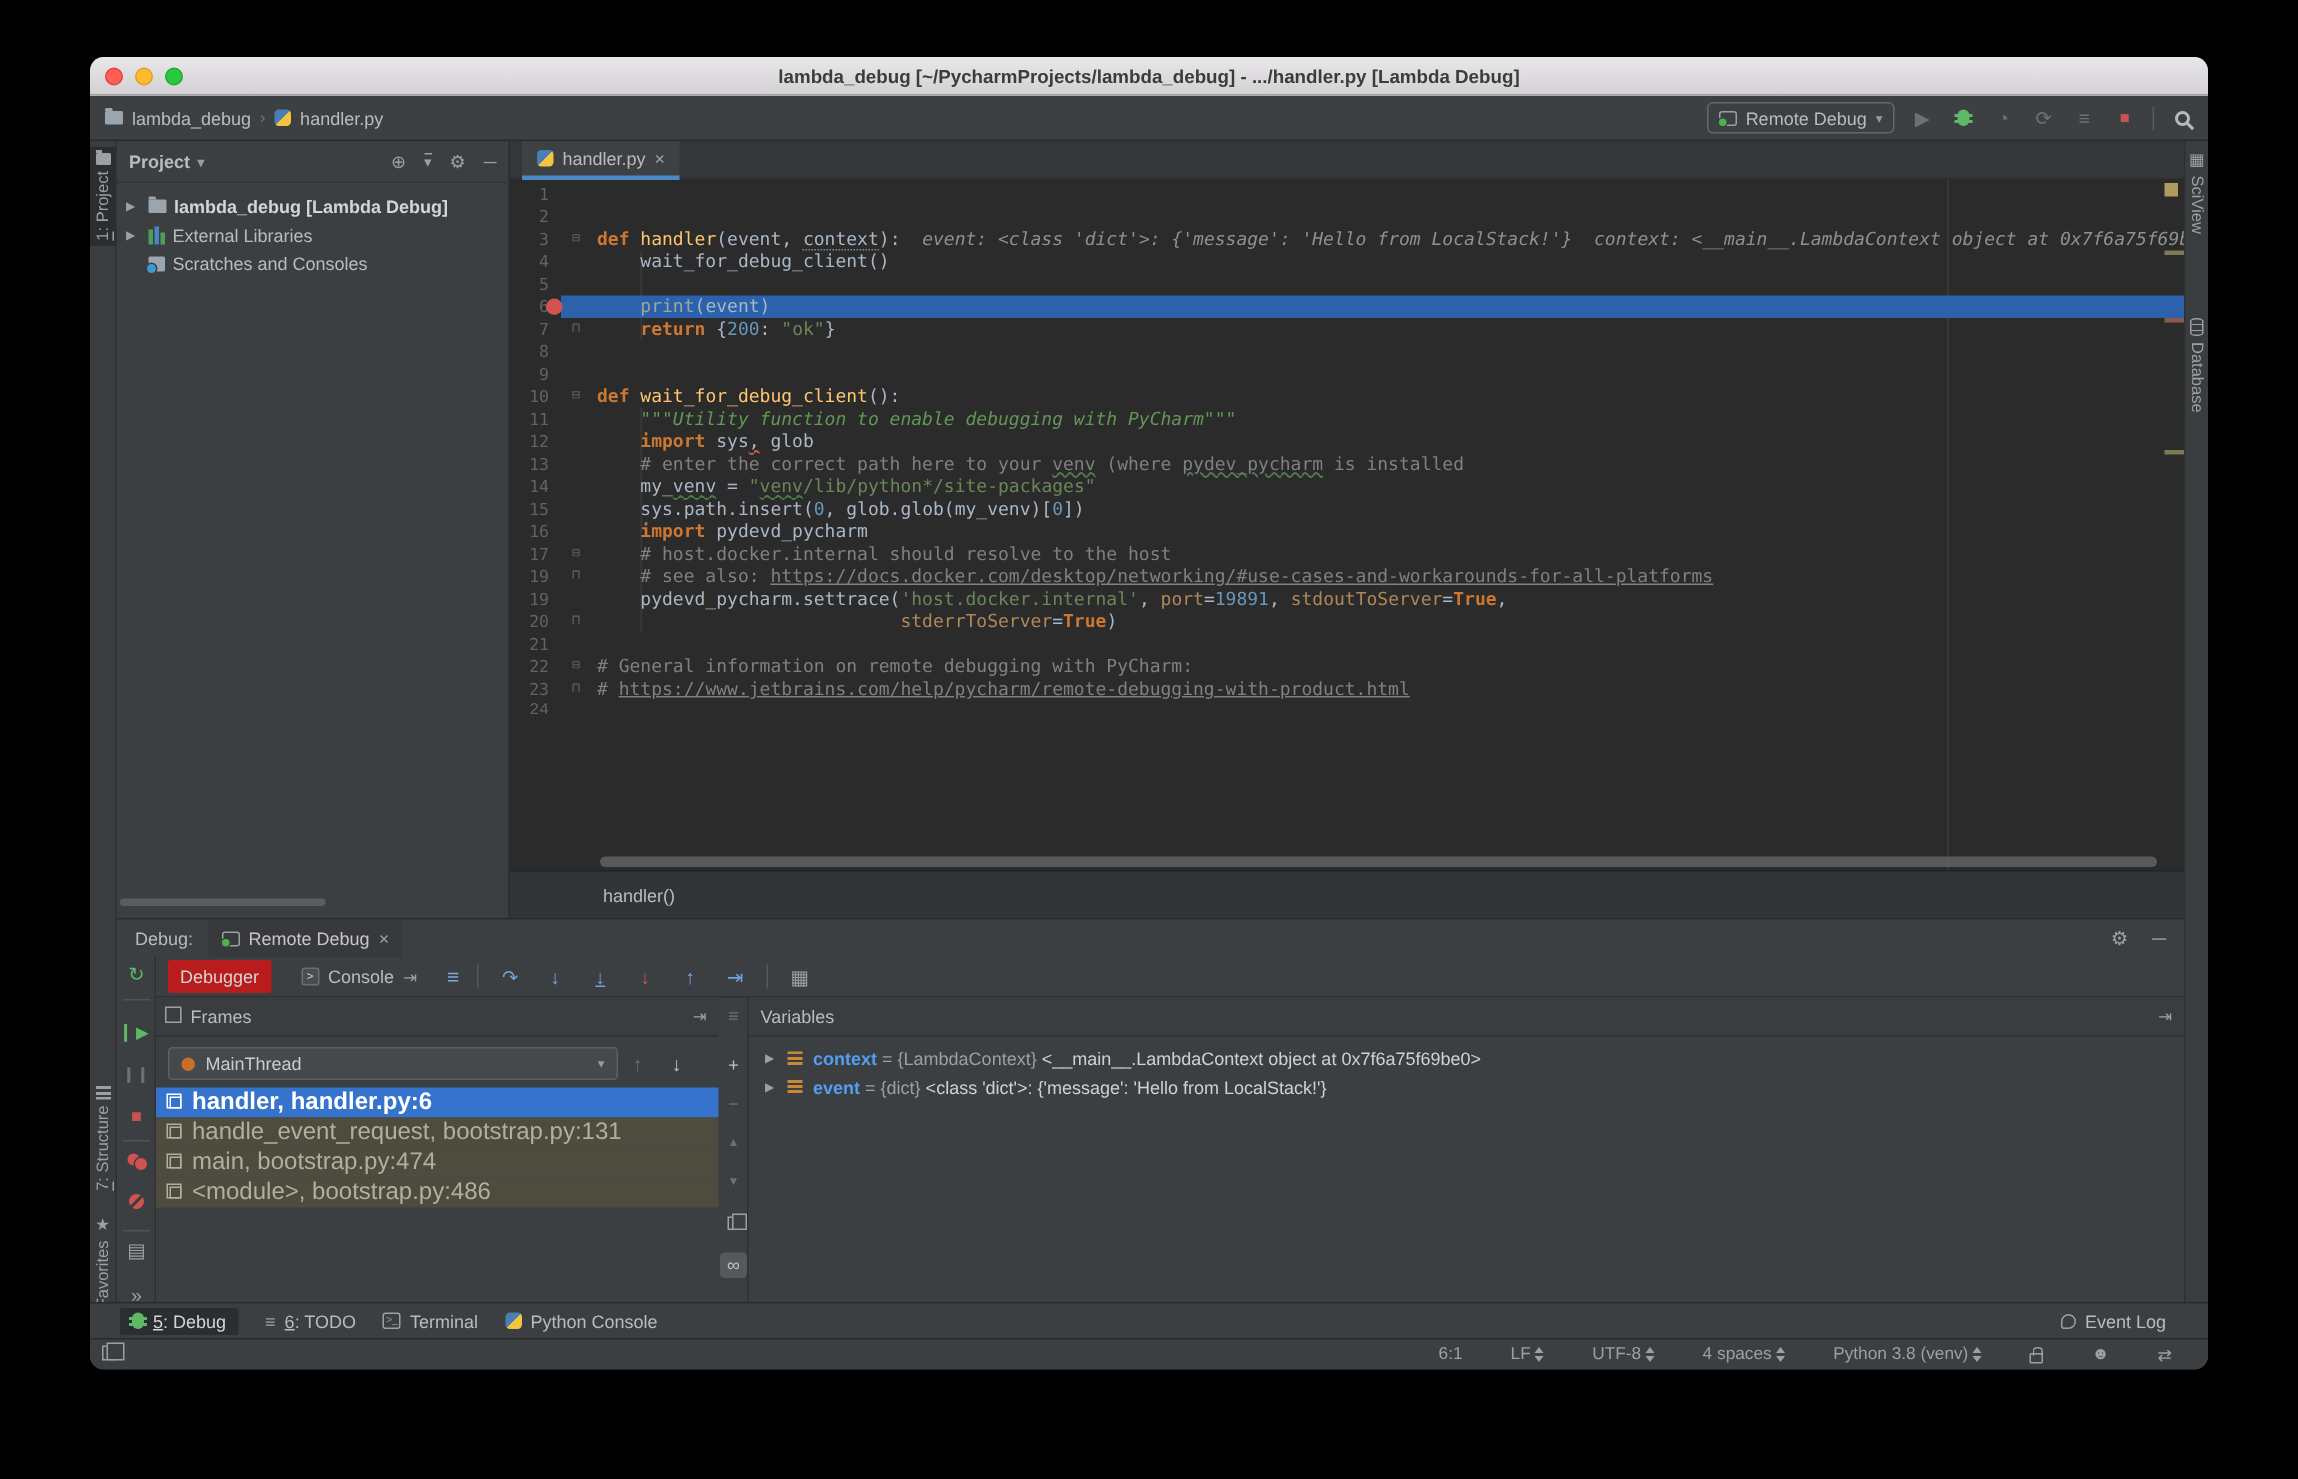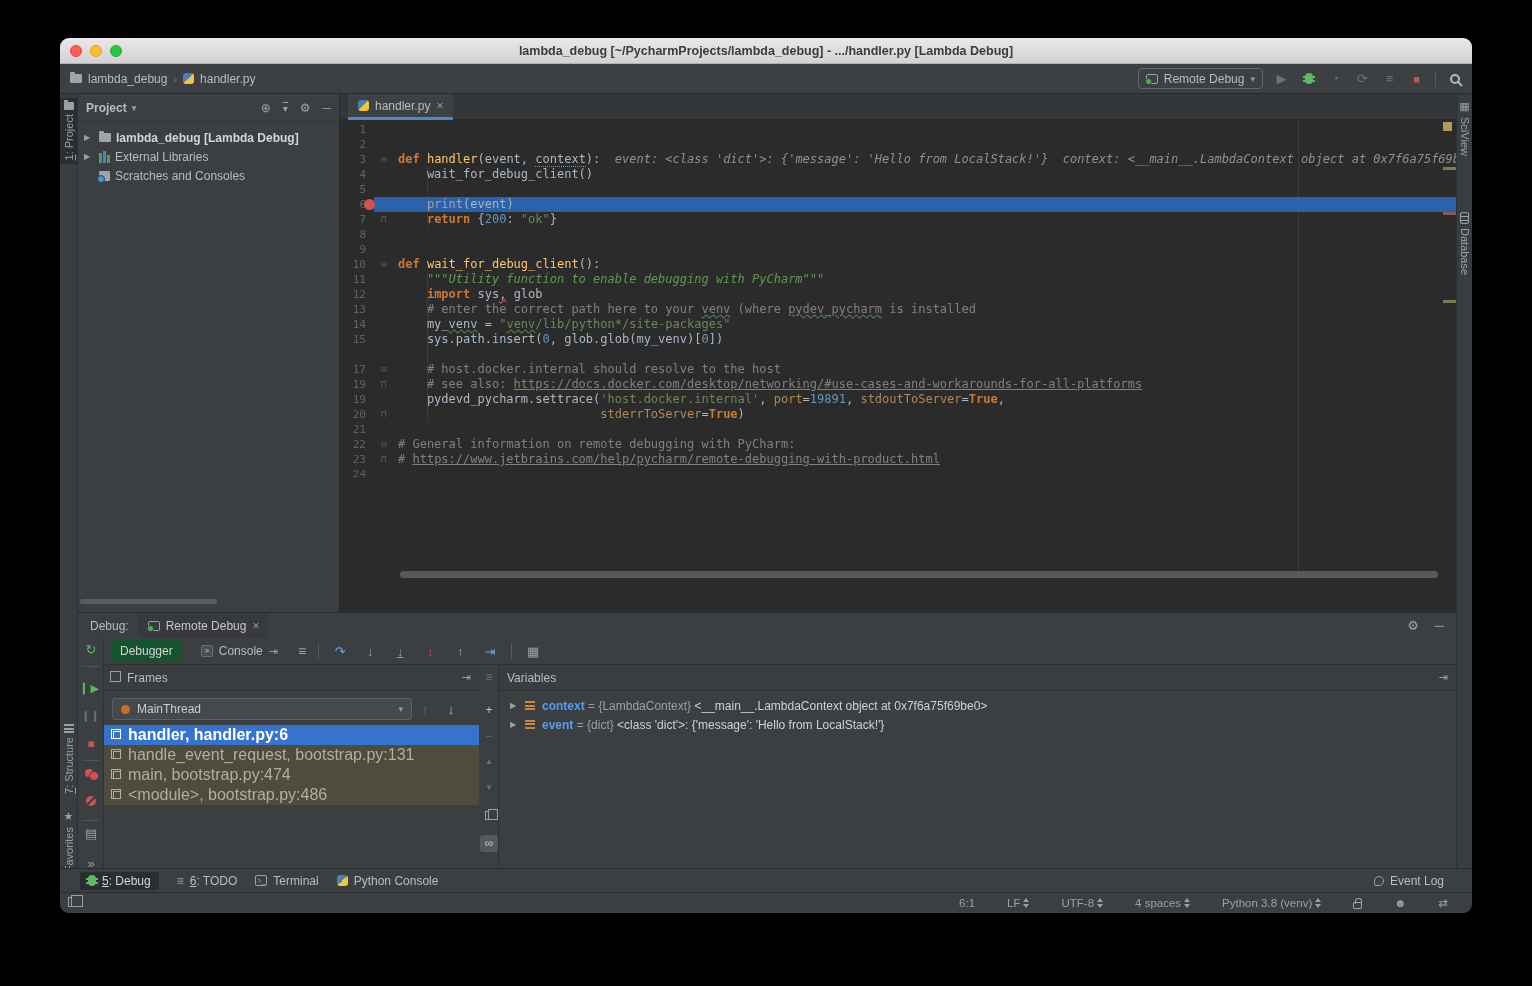--- a/index.html
+++ b/index.html
@@ -117,21 +117,21 @@
 
   
   .debug-panel { position:absolute; left:18px; top:574px; width:1378px; height:256px; background:#3c3f41; border-top:1px solid #282b2d; }
   .dbg-header { position:absolute; left:0; top:0; right:0; height:25px; display:flex; align-items:center; font-size:12px; color:#bbb; }
   .dbg-label { padding:0 10px 0 12px; }
   .dbg-tabitem { display:flex; align-items:center; gap:6px; background:#37393c; height:25px; padding:0 9px; color:#c7c7c7; }
   .dbg-hdr-right { margin-left:auto; display:flex; gap:16px; padding-right:12px; color:#9da0a2; font-size:13px; }
   .dbg-toolbar { position:absolute; left:26px; top:25px; right:0; height:27px; border-bottom:1px solid #2e3133;
                  display:flex; align-items:center; gap:12px; padding-left:8px; font-size:12px; }
   .dbg-tab { color:#bbb; padding:4px 8px; display:flex; align-items:center; gap:6px; }
-  .dbg-tab.sel { background:#14532d; border-radius:2px; color:#d5d5d5; }
+  .dbg-tab.sel { background:#b91c1c; border-radius:2px; color:#d5d5d5; }
   .console-ic { width:12px; height:12px; background:#4b4e50; border:1px solid #6a6e70; border-radius:2px;
                 color:#c8e0a0; font-size:8px; line-height:10px; text-align:center; }
   .pin-ic { color:#9da0a2; font-size:11px; }
   .ham { color:#7ba7d7; font-size:14px; font-weight:bold; }
   .step { font-size:13px; color:#6fa3d9; width:18px; text-align:center; }
   .step.red { color:#c75450; }
   .step.dim { color:#9da0a2; }
   .dbg-leftcol { position:absolute; left:0; top:25px; bottom:0; width:26px; border-right:1px solid #2e3133; }
   .lc-ic { position:absolute; left:0; width:26px; text-align:center; font-size:13px; color:#9da0a2; }
   .lc-sep { position:absolute; left:4px; width:18px; height:1px; background:#515456; }
@@ -387,20 +387,24 @@
           <div class="code"><span class="cm">    # enter the correct path here to your </span><span class="cmsp">venv</span><span class="cm"> (where </span><span class="cmsp">pydev_pycharm</span><span class="cm"> is installed</span></div>
         </div>
         <div class="ed-line" style="top: 197px;">
           <span class="ln">14</span>
           <div class="code"><span class="tx">    my_</span><span class="txsp">venv</span><span class="tx"> = </span><span class="st">"</span><span class="stsp">venv</span><span class="st">/lib/python*/site-packages"</span></div>
         </div>
         <div class="ed-line" style="top: 212px;">
           <span class="ln">15</span>
           <div class="code"><span class="tx">    sys.path.insert(</span><span class="nu">0</span><span class="tx">, glob.glob(my_venv)[</span><span class="nu">0</span><span class="tx">])</span></div>
         </div>
+        <div class="ed-line" style="top: 227px;">
+          <span class="ln">16</span>
+          <div class="code"><span class="tx">    </span><span class="kw">import</span><span class="tx"> pydevd_pycharm</span></div>
+        </div>
         <div class="ed-line" style="top: 242px;">
           <span class="ln">17</span>
           <span class="fold">⊟</span>
           <div class="code"><span class="cm">    # host.docker.internal should resolve to the host</span></div>
         </div>
         <div class="ed-line" style="top: 257px;">
           <span class="ln">19</span>
           <span class="fold">⊓</span>
           <div class="code"><span class="cm">    # see also: </span><span class="lk">https://docs.docker.com/desktop/networking/#use-cases-and-workarounds-for-all-platforms</span></div>
         </div>
@@ -425,20 +429,23 @@
         <div class="ed-line" style="top: 332px;">
           <span class="ln">23</span>
           <span class="fold">⊓</span>
           <div class="code"><span class="cm"># </span><span class="lk">https://www.jetbrains.com/help/pycharm/remote-debugging-with-product.html</span></div>
         </div>
         <div class="ed-line" style="top: 347px; font-family: Liberation Mono, monospace;">
           <span class="ln">24</span>
           <div class="code"></div>
         </div>
       </div>
+    <div class="crumbbar">
+      <span>handler()</span>
+    </div>
   </div>
 
   <div class="debug-panel">
     <div class="dbg-header">
       <span class="dbg-label">Debug:</span>
       <span class="dbg-tabitem">
         <span class="rd-ic"></span>
         <span>Remote Debug</span>
         <span class="tab-close">×</span>
       </span>

